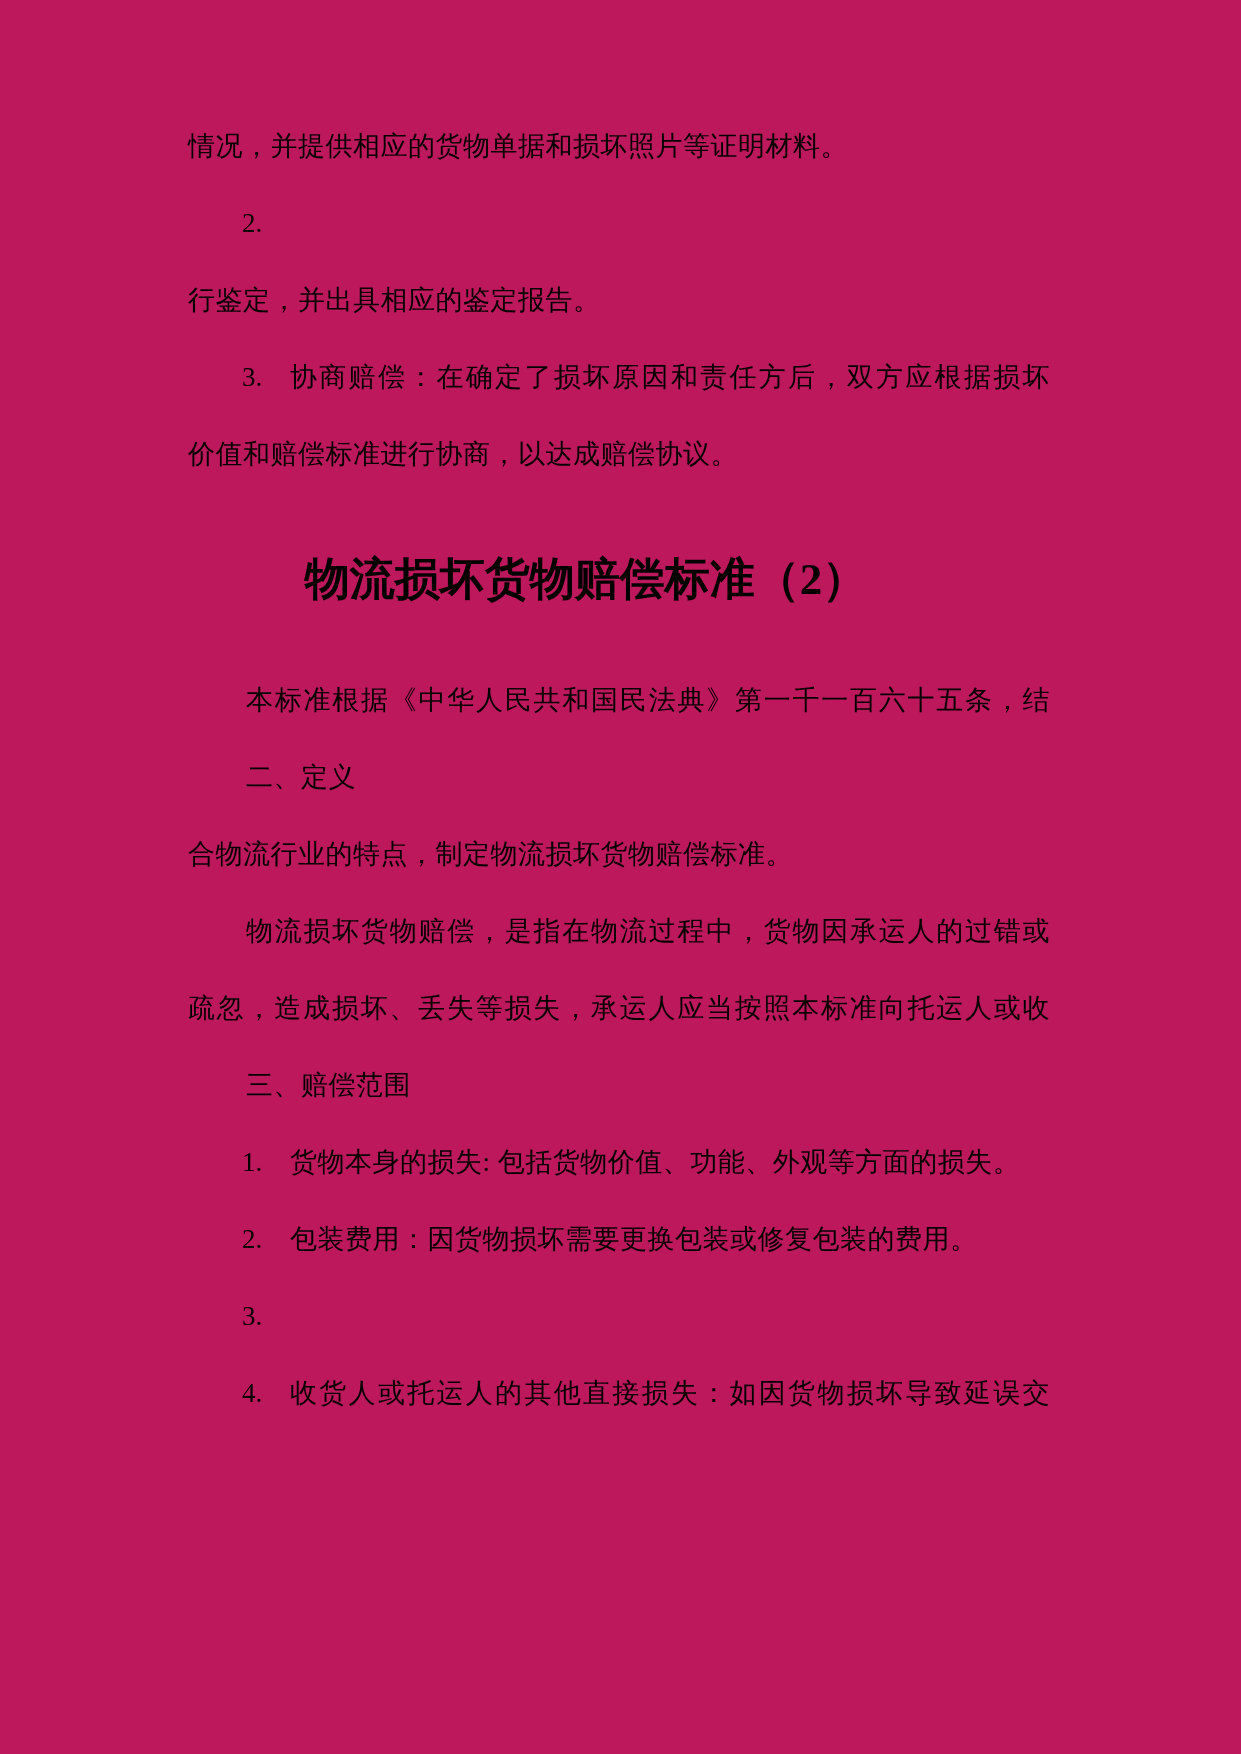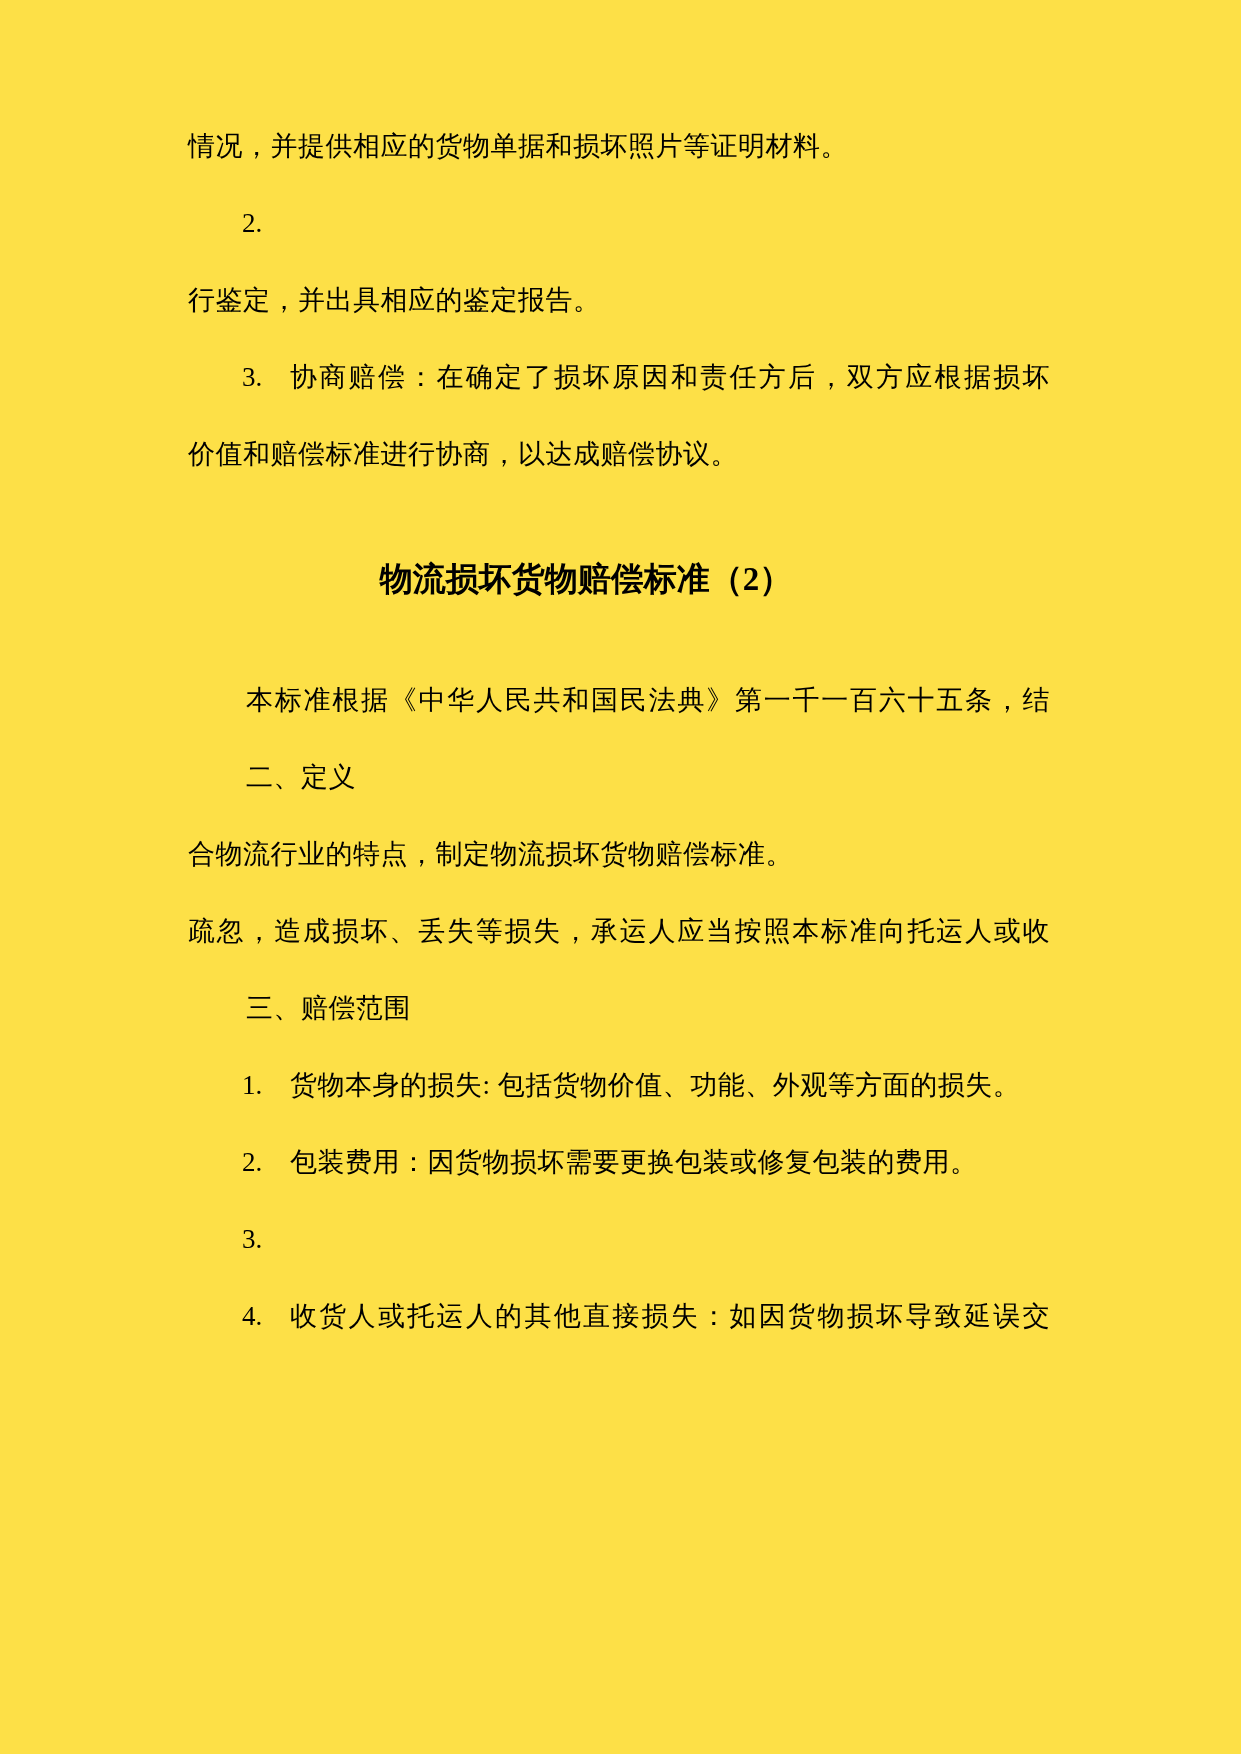--- a/index.html
+++ b/index.html
@@ -4,21 +4,21 @@
 <style>
   html, body {
     margin: 0;
     padding: 0;
     background: #ffffff;
   }
   .page {
     position: relative;
     width: 1241px;
     height: 1754px;
-    background: #fde047;
+    background: #be185d;
     color: #000000;
     font-family: "Liberation Serif", "DejaVu Serif", serif;
     overflow: hidden;
   }
   .content {
     position: absolute;
     left: 188px;
     top: 108px;
     width: 862px;
   }
@@ -47,21 +47,21 @@
   .num {
     position: absolute;
     left: 54px;
     top: 0;
     letter-spacing: 0;
   }
   .title {
     height: 77px;
     line-height: 77px;
     margin: 48px 0 44px 0;
-    font-size: 33px;
+    font-size: 45px;
     font-weight: bold;
     text-align: center;
     position: relative;
     left: -33px;
     white-space: nowrap;
   }
 </style>
 </head>
 <body>
 
@@ -79,20 +79,21 @@
       <span class="num">3.</span><span>协商赔偿：在确定了损坏原因和责任方后，双方应根据损坏</span>
     </div>
     <div class="line">价值和赔偿标准进行协商，以达成赔偿协议。</div>
 
     <div class="title">物流损坏货物赔偿标准（2）</div>
 
     <div class="line ind fill">本标准根据《中华人民共和国民法典》第一千一百六十五条，结</div>
     <div class="line ind">二、定义</div>
 
     <div class="line">合物流行业的特点，制定物流损坏货物赔偿标准。</div>
+    <div class="line ind fill">物流损坏货物赔偿，是指在物流过程中，货物因承运人的过错或</div>
     <div class="line fill">疏忽，造成损坏、丢失等损失，承运人应当按照本标准向托运人或收</div>
 
     <div class="line ind">三、赔偿范围</div>
 
     <div class="line li">
       <span class="num">1.</span><span>货物本身的损失: 包括货物价值、功能、外观等方面的损失。</span>
     </div>
     <div class="line li">
       <span class="num">2.</span><span>包装费用：因货物损坏需要更换包装或修复包装的费用。</span>
     </div>

